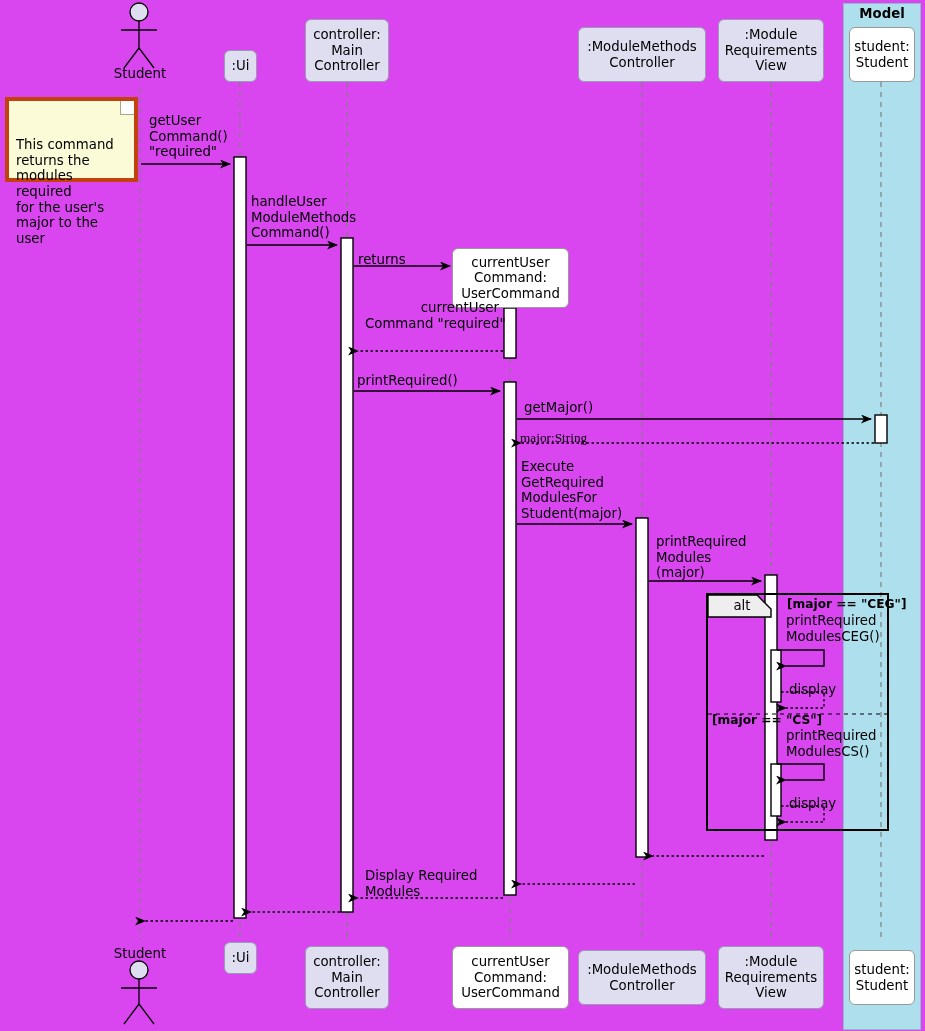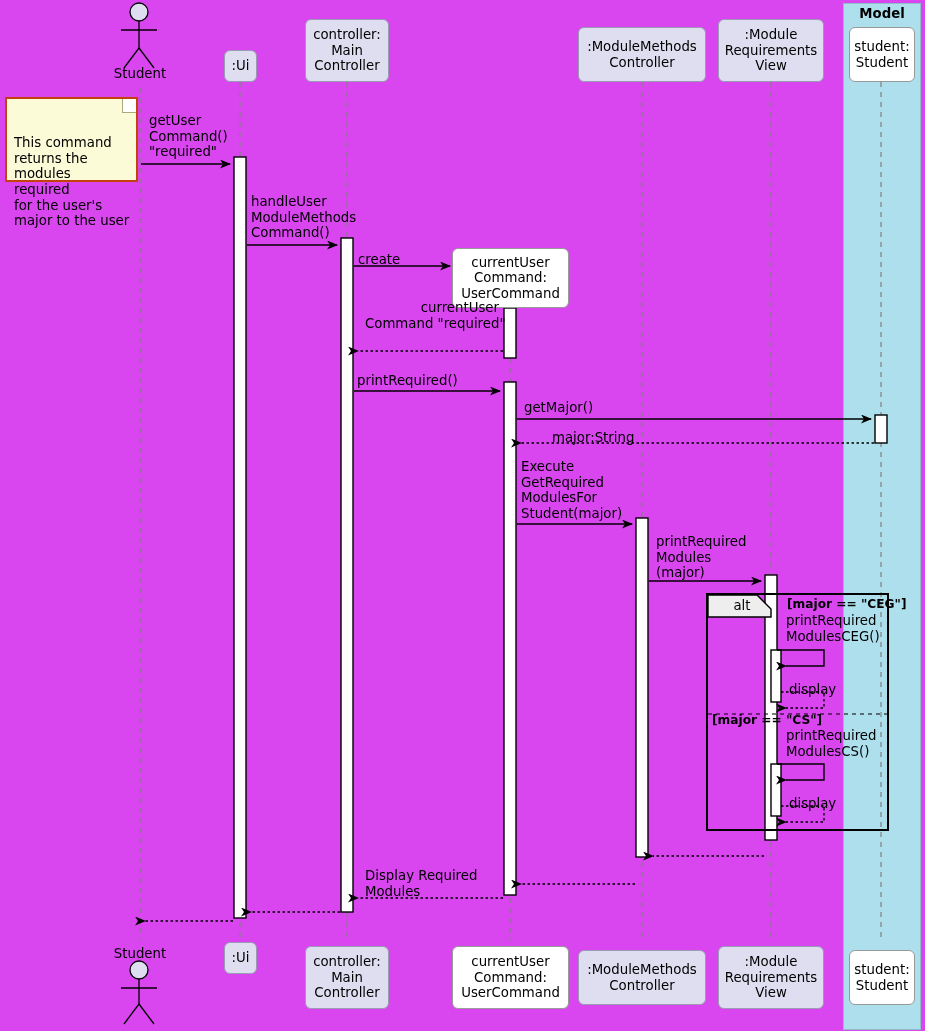--- a/index.html
+++ b/index.html
@@ -47,21 +47,21 @@
     justify-content: center;
     white-space: pre-line;
     background: #ffffff;
   }
   .p-ctrl { background: #dedef0; border-color: #9a9ab4; }
   .p-plain { background: #ffffff; border-color: #999999; }
   .note {
     position: absolute;
     box-sizing: border-box;
     background: #fbfbd8;
-    border: 2px solid #c2410c;
+    border: 4px solid #c2410c;
     font-size: 13.3px;
     line-height: 15.6px;
     color: #000000;
     padding: 5px 6px 4px 7px;
     white-space: pre-line;
   }
   .note-fold {
     position: absolute;
     right: 0;
     top: 0;
@@ -269,30 +269,30 @@
 Student</div>
 
   <div class="lbl" style="left:149px; top:113px;">getUser
 Command()
 "required"</div>
 
   <div class="lbl" style="left:251px; top:194px;">handleUser
 ModuleMethods
 Command()</div>
 
-  <div class="lbl" style="left:358px; top:252px;">create</div>
+  <div class="lbl" style="left:358px; top:252px;">returns</div>
 
   <div class="lbl" style="left:365px; top:300px; text-align:right; width:134px;">currentUser
 Command "required"</div>
 
   <div class="lbl" style="left:357px; top:373px;">printRequired()</div>
 
   <div class="lbl" style="left:524px; top:400px;">getMajor()</div>
 
-  <div class="lbl" style="left:552px; top:430px;">major:String</div>
+  <div class="lbl" style="left:520px; top:430px;font-family:Liberation Serif, serif;">major:String</div>
 
   <div class="lbl" style="left:521px; top:459px;">Execute
 GetRequired
 ModulesFor
 Student(major)</div>
 
   <div class="lbl" style="left:656px; top:534px;">printRequired
 Modules
 (major)</div>
 

